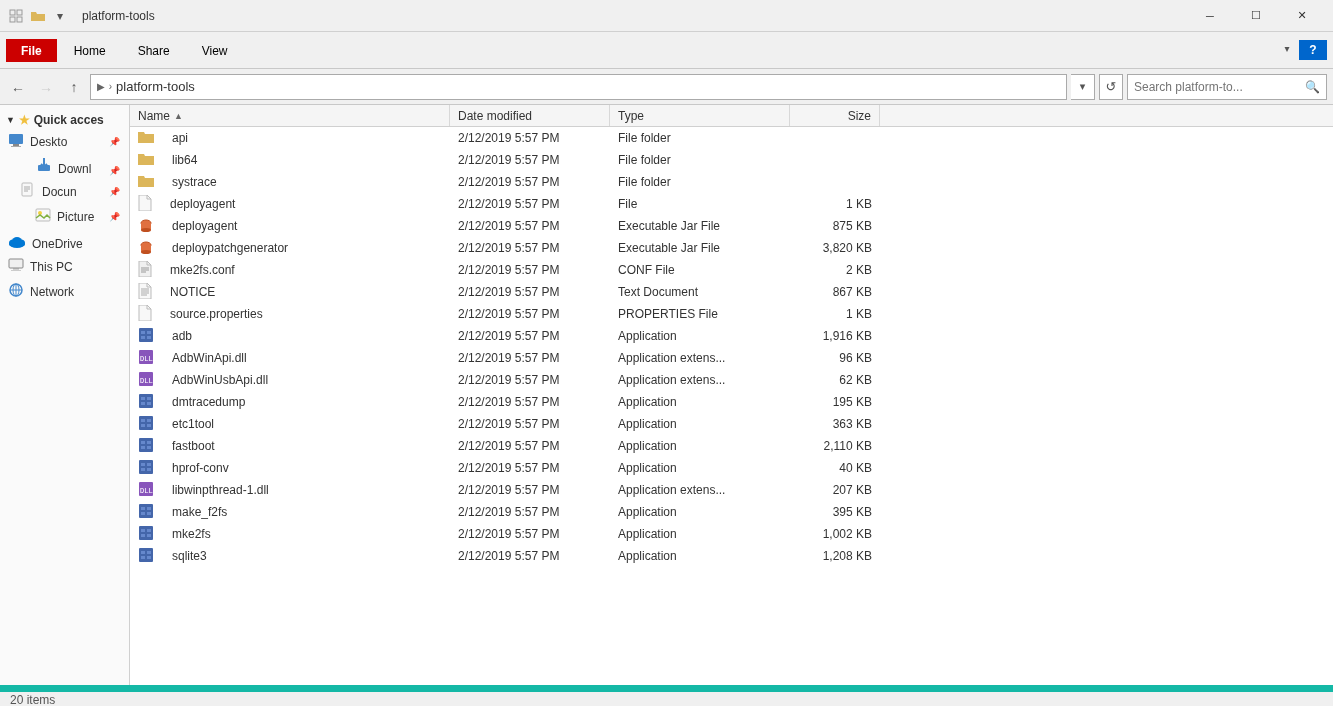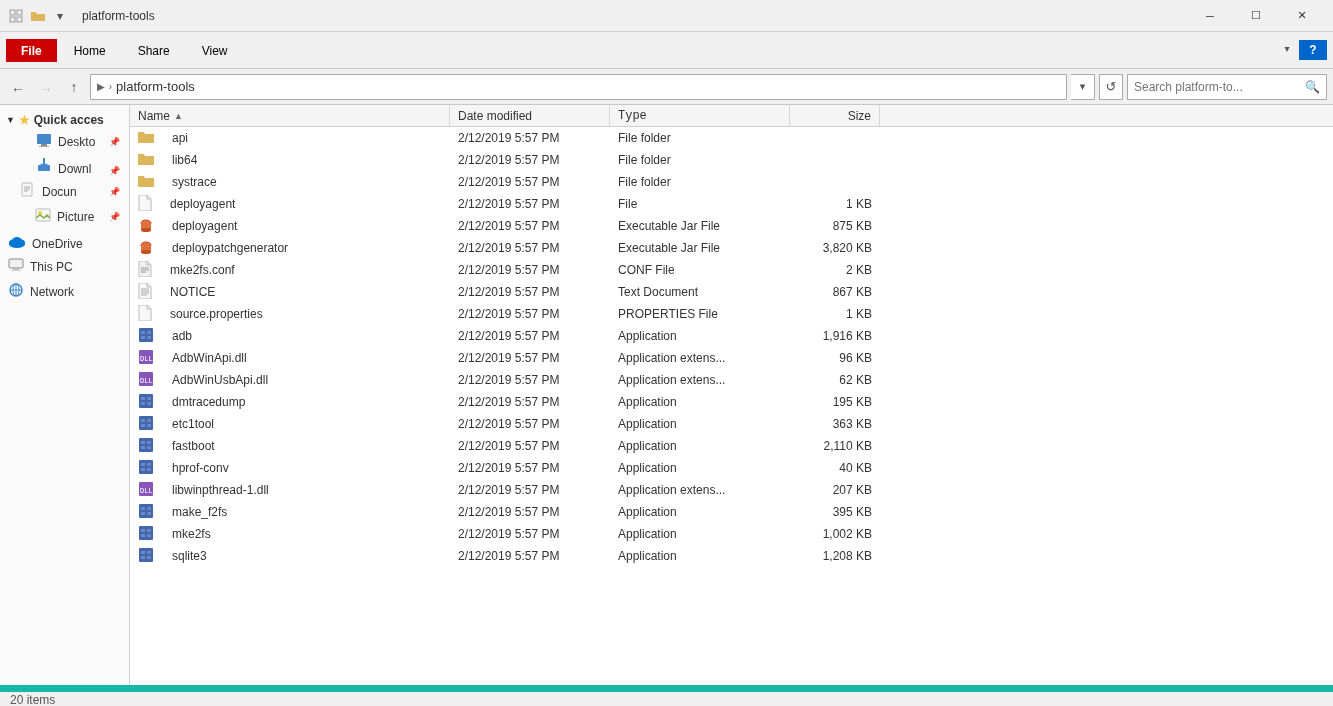--- a/index.html
+++ b/index.html
@@ -155,21 +155,21 @@
       padding: 0 8px;
       height: 100%;
       display: flex;
       align-items: center;
       border-right: 1px solid #d8d8d8;
       cursor: pointer;
       user-select: none;
     }
     .col-name { width: 320px; }
     .col-date { width: 160px; }
-    .col-type { width: 180px; font-family: Liberation Mono, monospace; }
+    .col-type { width: 180px; }
     .col-size { width: 90px; justify-content: flex-end; }
 
     .file-row {
       display: flex;
       align-items: center;
       height: 22px;
       padding: 0;
       cursor: pointer;
     }
     .file-cell {
@@ -270,21 +270,21 @@
 
 <div style="display:flex; height: calc(706px - 32px - 36px - 36px - 22px);">
 
   <div id="sidebar">
 
     <div class="sidebar-group-header">
       <span style="font-size:9px;">▼</span>
       <span style="color:#f0c040;">★</span>
       <span>Quick acces</span>
     </div>
-    <div class="sidebar-item" style="padding-left:36px;">
+    <div class="sidebar-item" style="padding-left:8px;">
       <span>
         <svg width="16" height="16" viewBox="0 0 16 16">
             <rect x="1" y="2" width="14" height="10" rx="1" fill="#4488cc"></rect>
             <rect x="5" y="12" width="6" height="2" fill="#888"></rect>
             <rect x="3" y="14" width="10" height="1" fill="#aaa"></rect>
           </svg>
       </span>
       <span class="sidebar-label">Desktо</span>
       <span style="font-size:9px; color:#888; margin-left:auto;">📌</span>
     </div>

